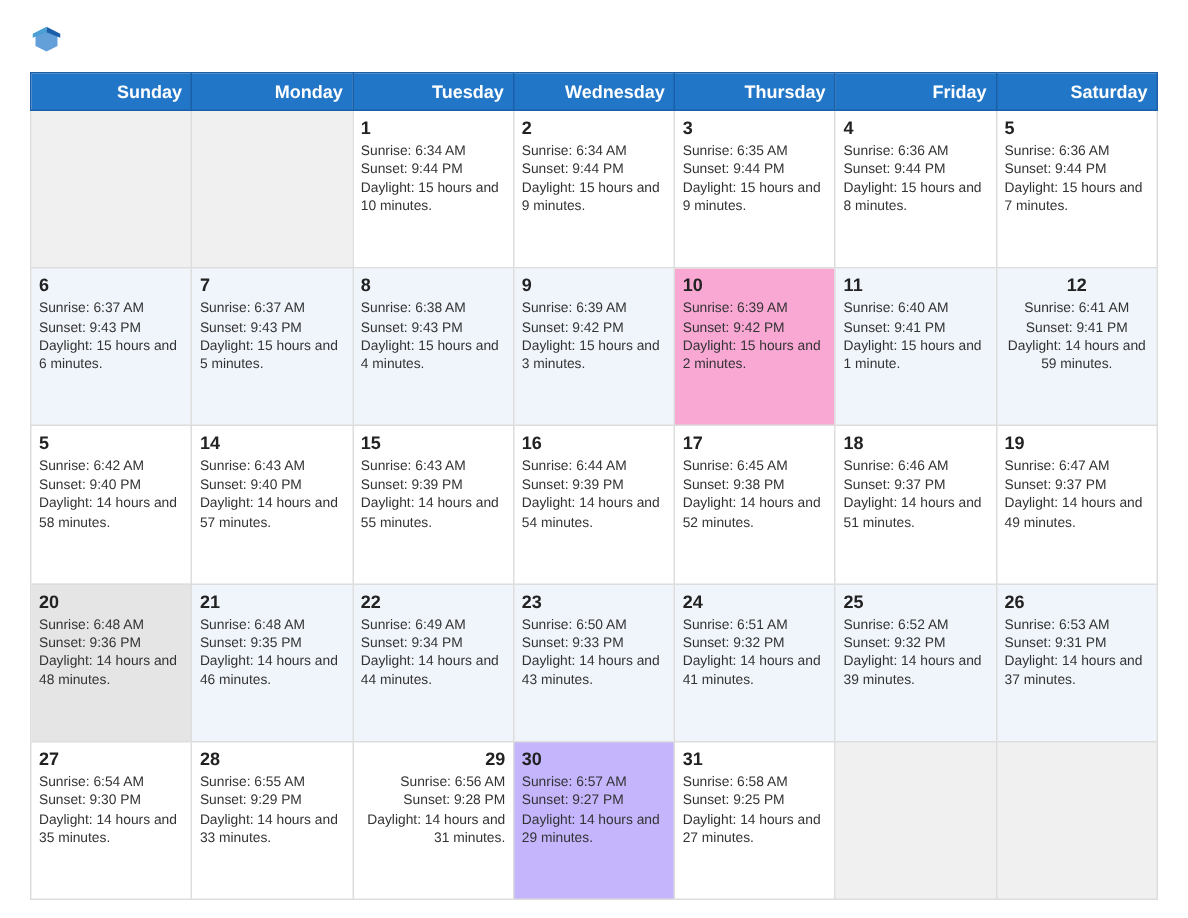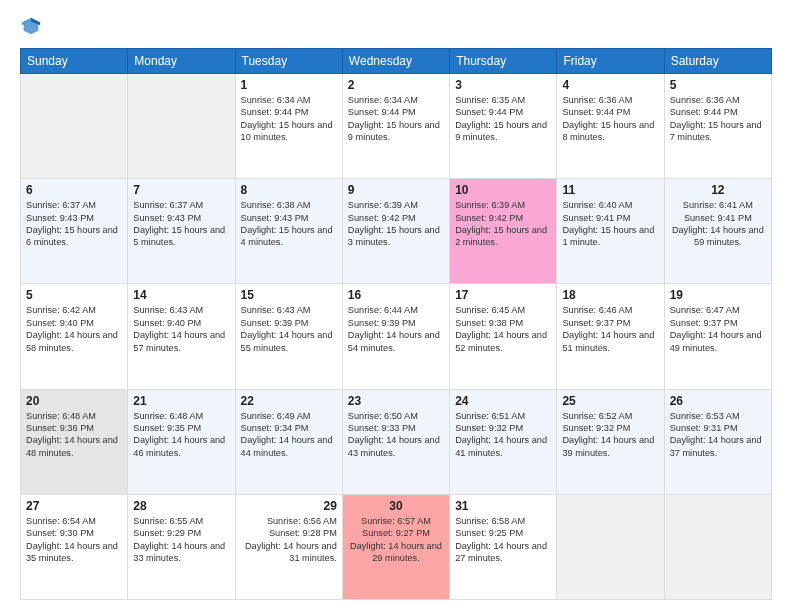--- a/index.html
+++ b/index.html
@@ -50,22 +50,22 @@
       flex: 1;
       border: 1px solid #ccc;
       border-collapse: collapse;
       width: 100%;
       table-layout: fixed;
     }
     .calendar th {
       background-color: #2176c7;
       color: #fff;
       font-size: 12px;
-      font-weight: normal;
-      text-align: left;
+      font-weight: bold;
+      text-align: right;
       padding: 5px 6px;
       border: 1px solid #1a5fa8;
     }
     .calendar td {
       vertical-align: top;
       border: 1px solid #ddd;
       padding: 4px 5px;
       font-size: 9.5px;
       color: #333;
       height: 88px;
@@ -250,21 +250,21 @@
             <div class="cell-text">Sunrise: 6:54 AM<br>Sunset: 9:30 PM<br>Daylight: 14 hours and 35 minutes.</div>
           </td>
           <td style="background-color: rgb(255, 255, 255);">
             <span class="day-number">28</span>
             <div class="cell-text">Sunrise: 6:55 AM<br>Sunset: 9:29 PM<br>Daylight: 14 hours and 33 minutes.</div>
           </td>
           <td style="background-color: rgb(255, 255, 255); text-align: right;">
             <span class="day-number">29</span>
             <div class="cell-text">Sunrise: 6:56 AM<br>Sunset: 9:28 PM<br>Daylight: 14 hours and 31 minutes.</div>
           </td>
-          <td style="background-color: #fca5a5; text-align: center;">
+          <td style="background-color: #c4b5fd;">
             <span class="day-number">30</span>
             <div class="cell-text">Sunrise: 6:57 AM<br>Sunset: 9:27 PM<br>Daylight: 14 hours and 29 minutes.</div>
           </td>
           <td style="background-color: rgb(255, 255, 255);">
             <span class="day-number">31</span>
             <div class="cell-text">Sunrise: 6:58 AM<br>Sunset: 9:25 PM<br>Daylight: 14 hours and 27 minutes.</div>
           </td>
           <td class="empty-cell" style="background-color: rgb(239, 239, 239);"></td>
           <td class="empty-cell" style="background-color: rgb(239, 239, 239);"></td>
         </tr>

